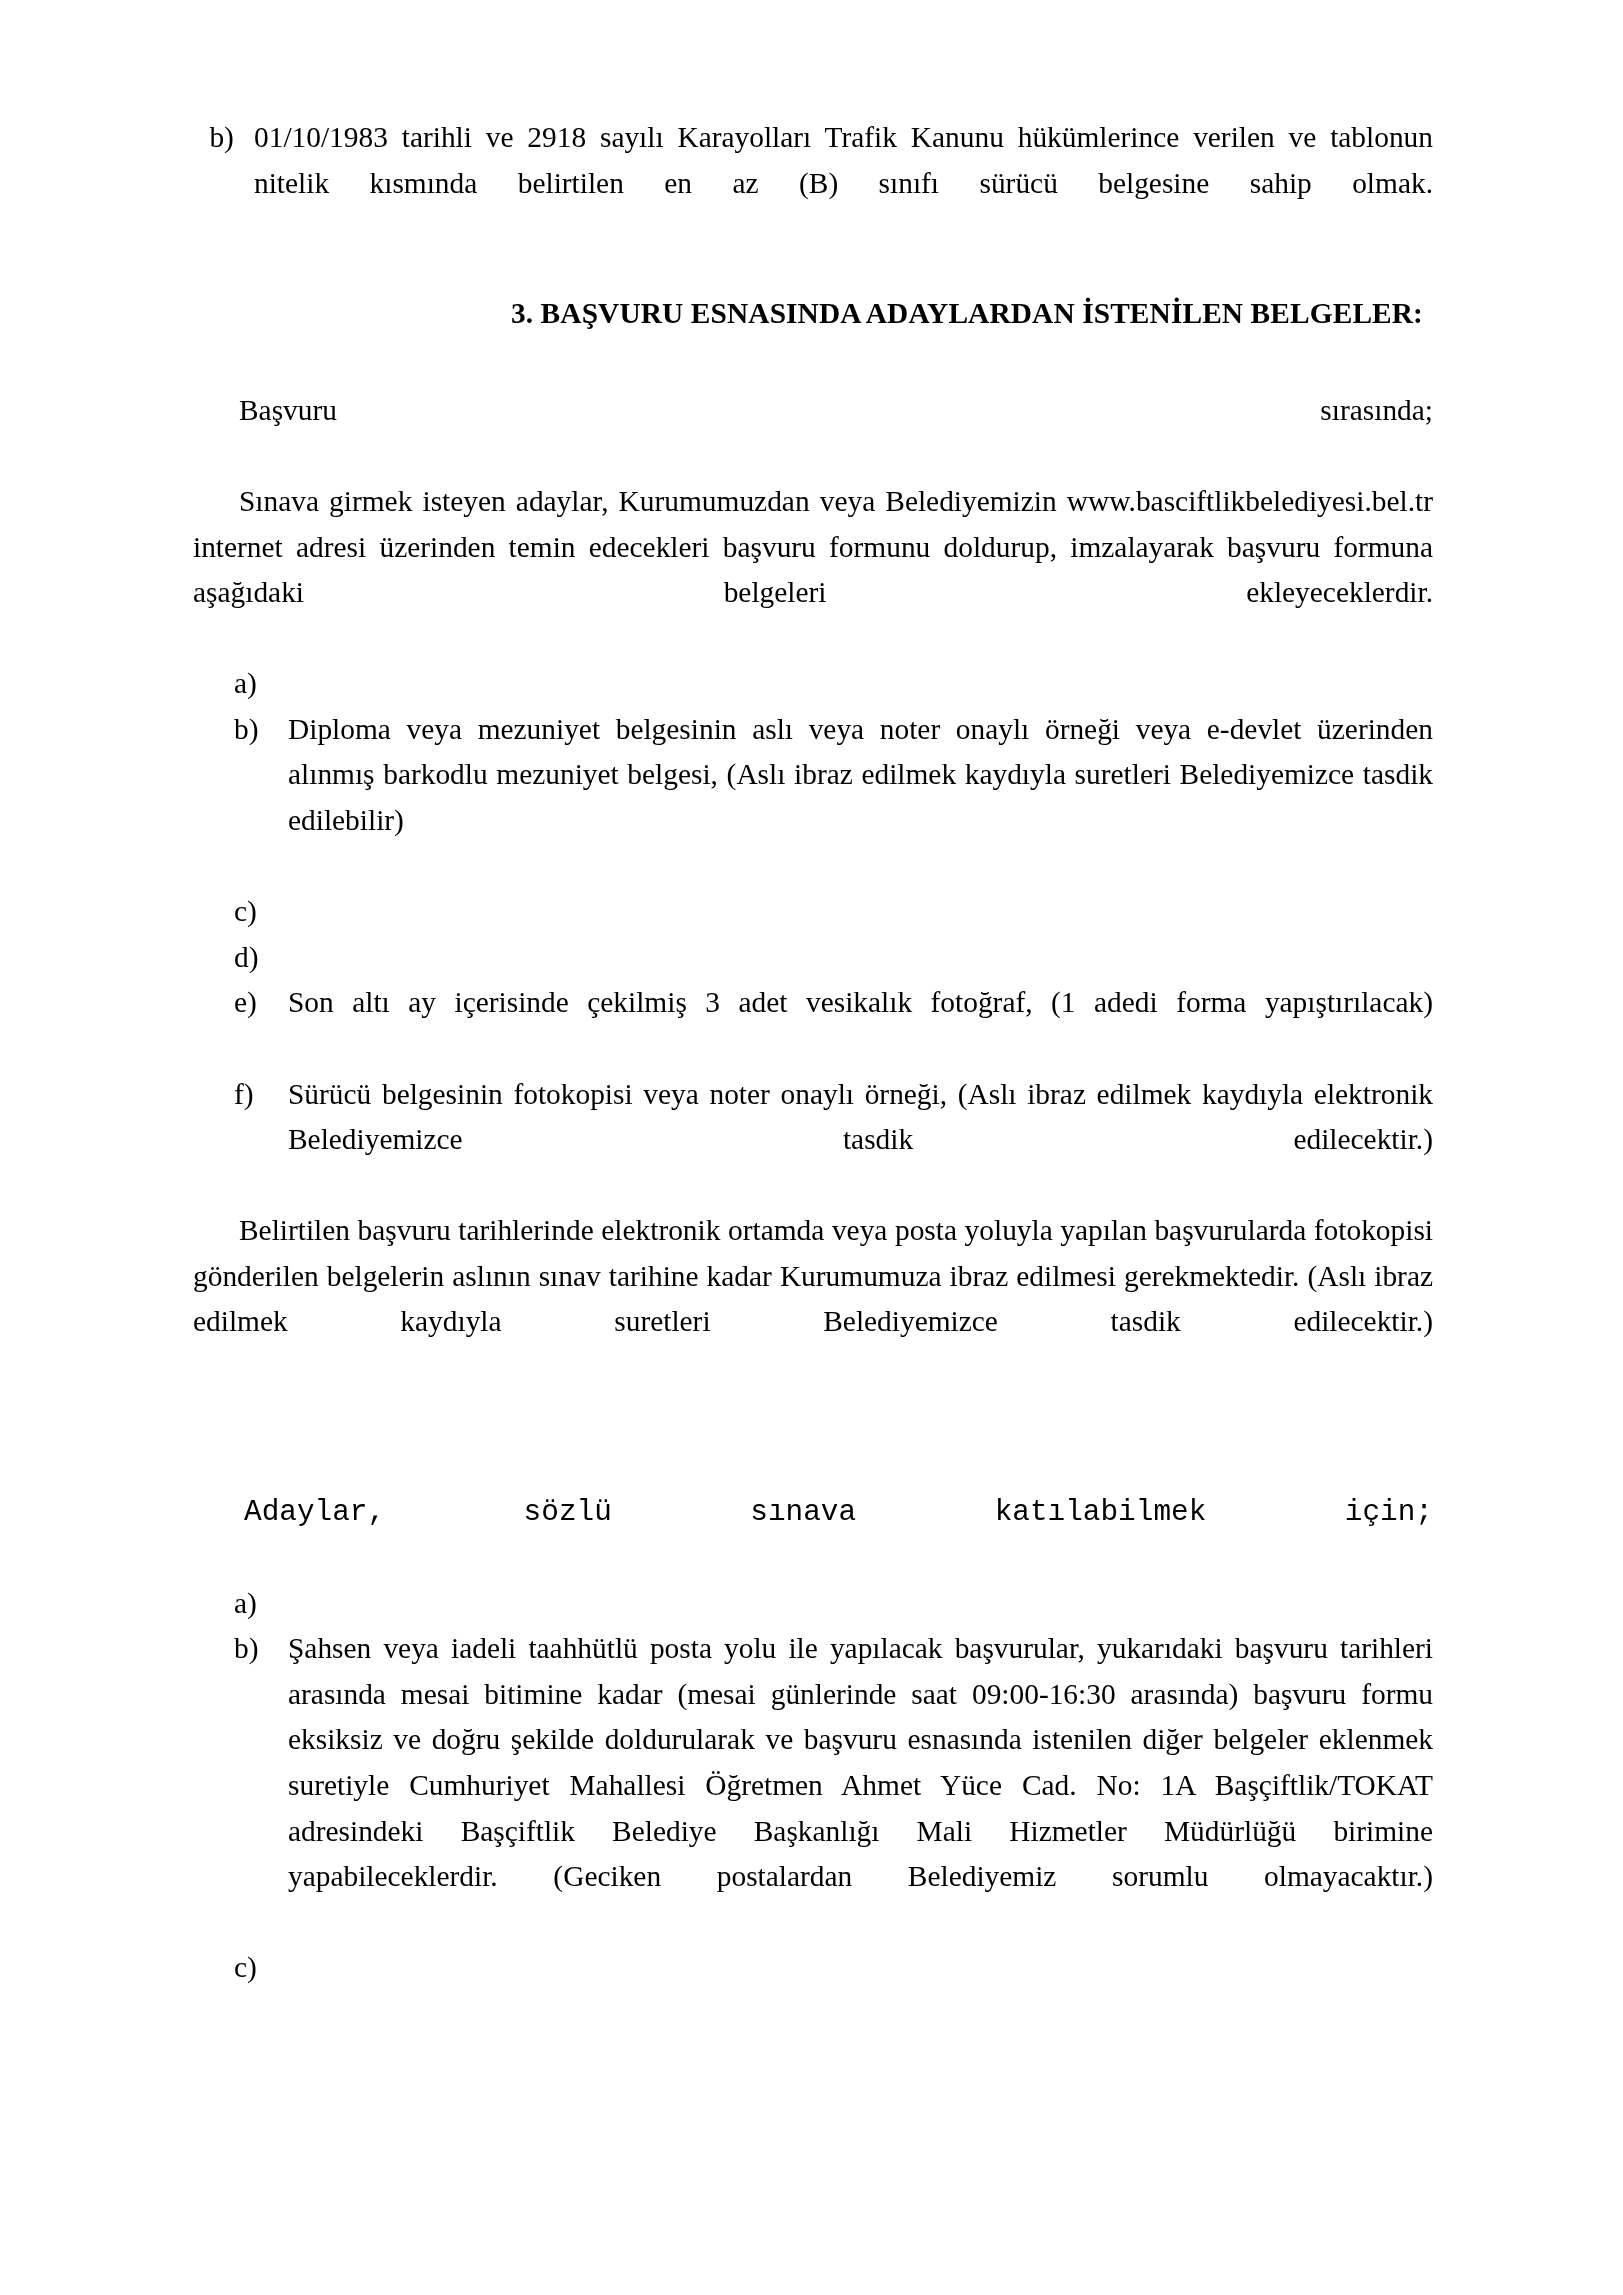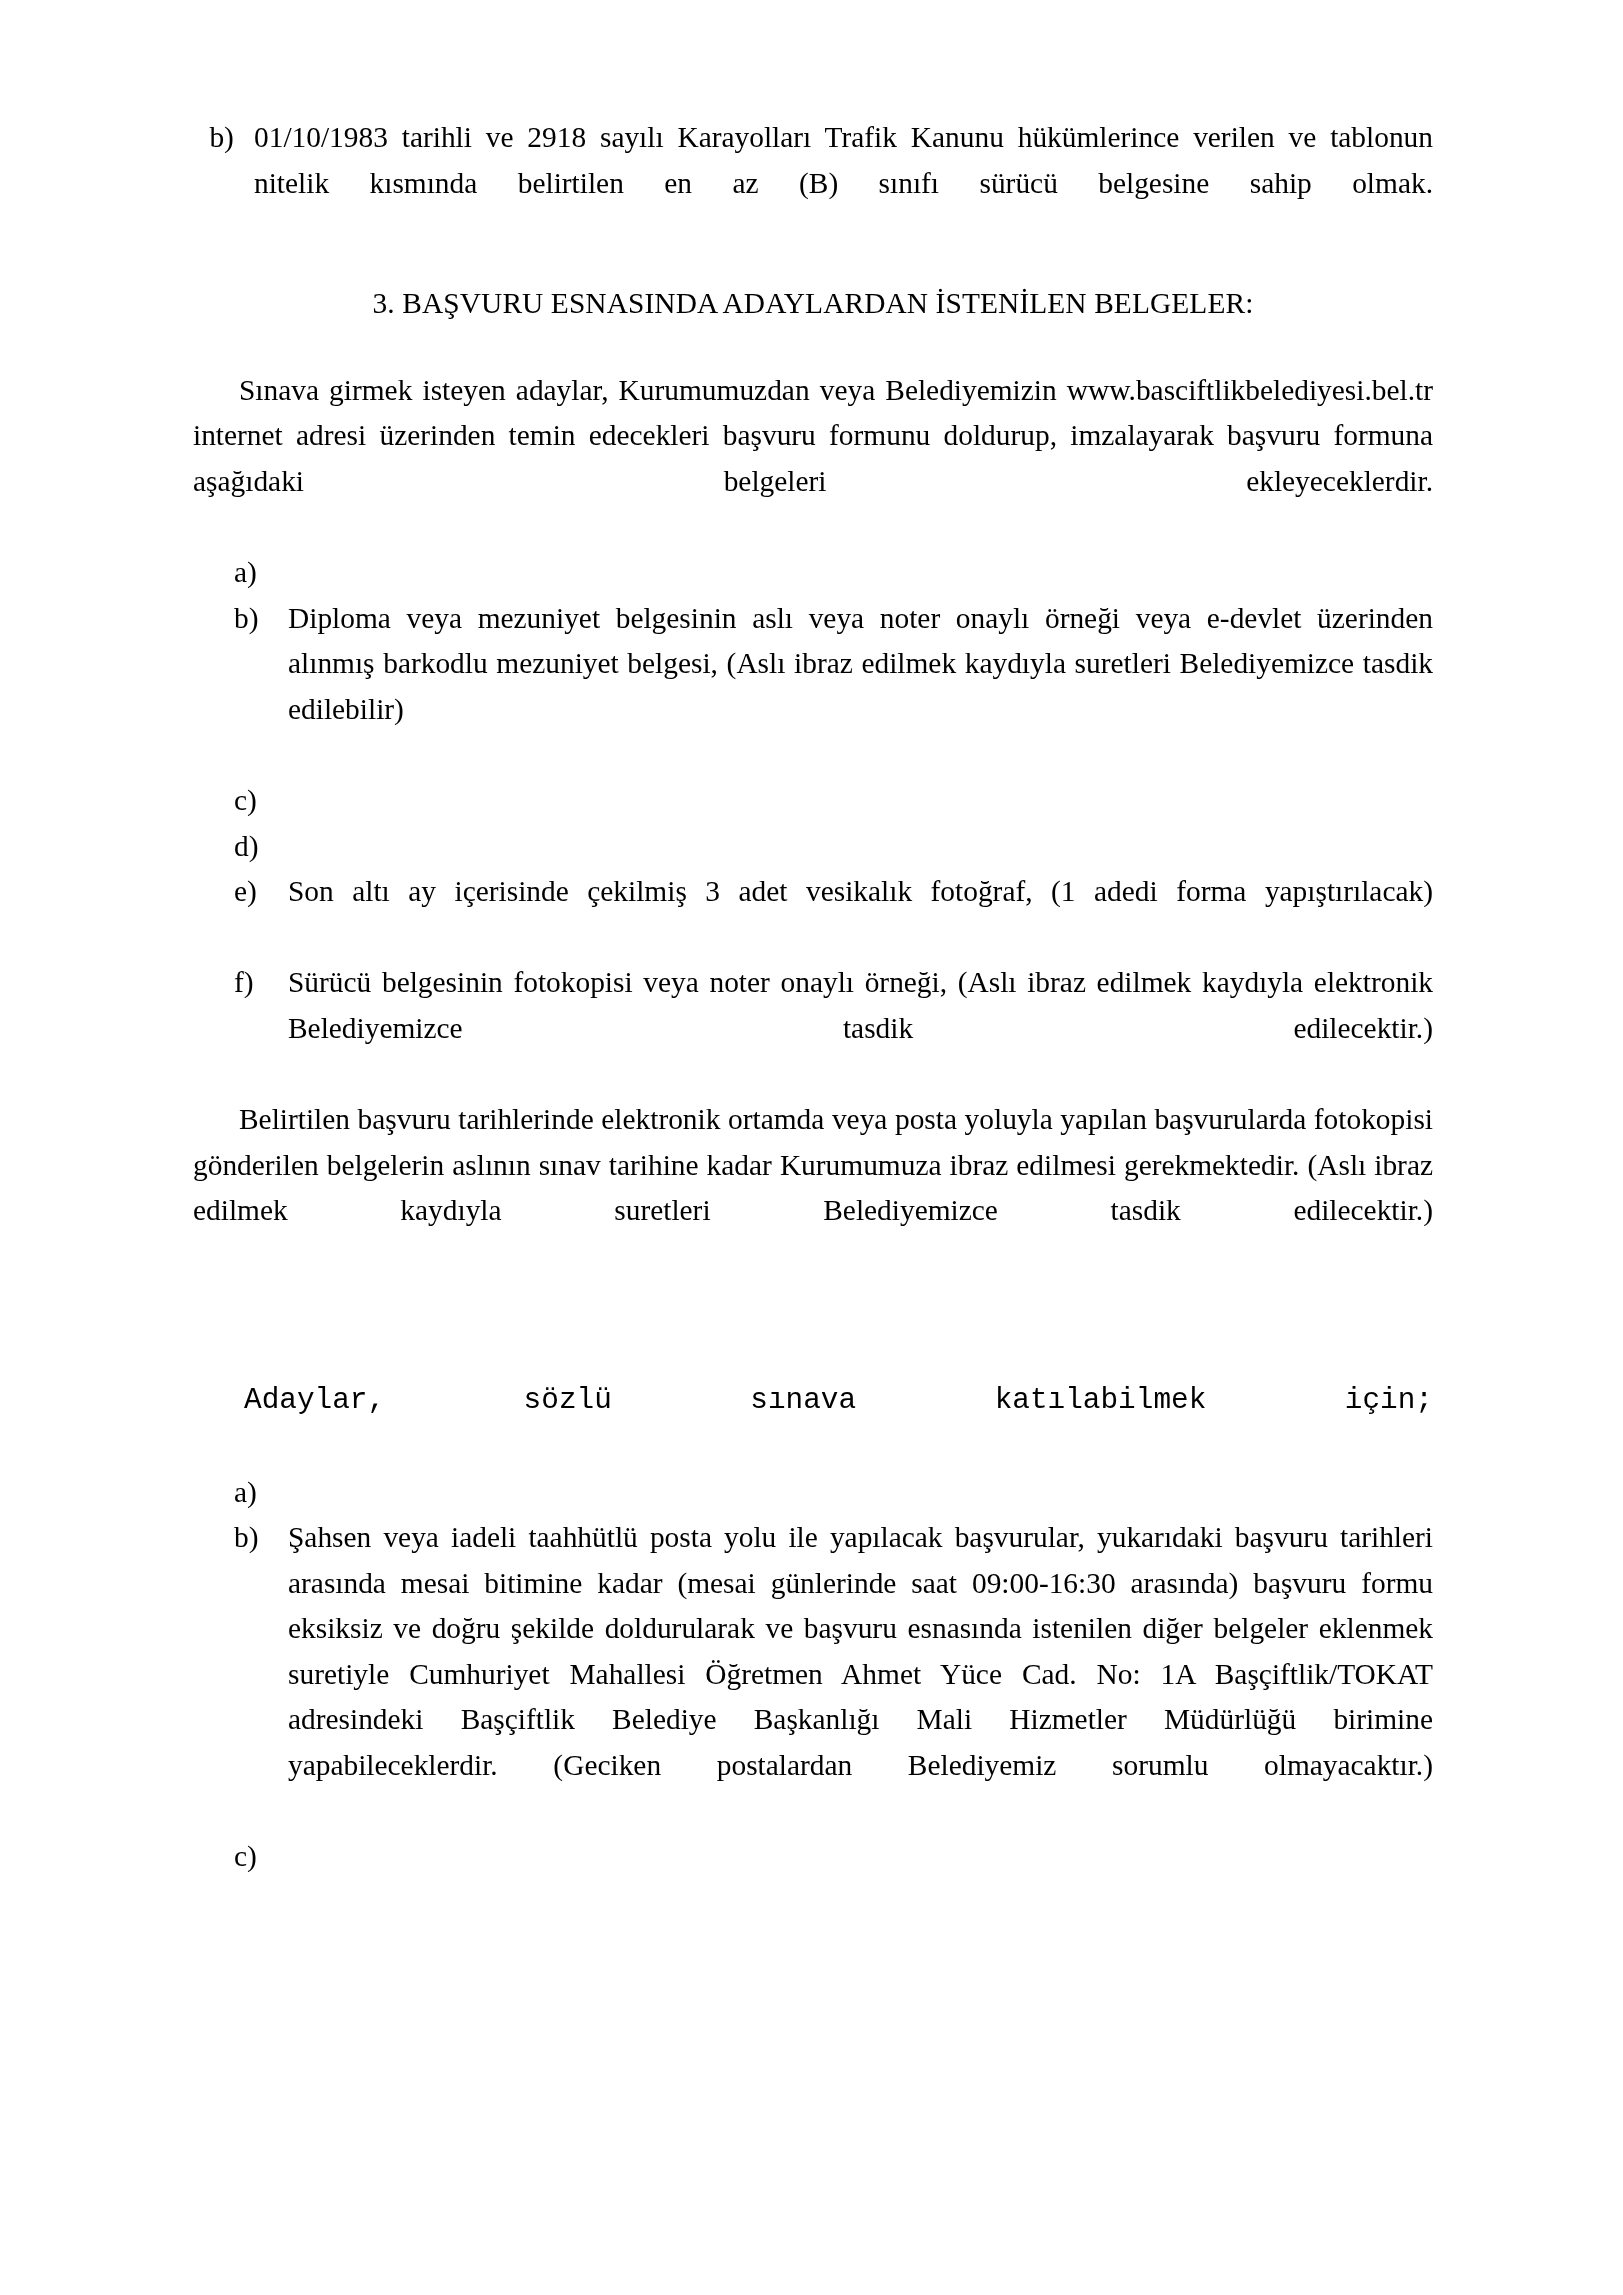--- a/index.html
+++ b/index.html
@@ -37,24 +37,24 @@
   .para.indent-first {
     text-indent: 46px;
   }
   .para.indent-first-lg {
     text-indent: 51px;
     font-family: Liberation Mono, monospace;
   }
 
   .heading {
     font-size: 29.4px;
-    font-weight: normal;
+    font-weight: bold;
     line-height: 1.5;
-    margin: 0;
-    text-align: center;
+    margin: 10px;
+    text-align: right;
     letter-spacing: 0.1px;
   }
   .spacer-md { height: 29px; }
   .spacer-lg { height: 43px; }
   .spacer-xl { height: 56px; }
 
   
   .alist {
     list-style: none;
     margin: 0;
@@ -106,20 +106,21 @@
       <span class="marker">b)</span><span>01/10/1983 tarihli ve 2918 sayılı Karayolları Trafik Kanunu hükümlerince verilen ve tablonun nitelik kısmında belirtilen en az (B) sınıfı sürücü belgesine sahip olmak.</span>
     </li>
   </ul>
 
   <div class="spacer-md"></div>
 
   <div class="heading">3. BAŞVURU ESNASINDA ADAYLARDAN İSTENİLEN BELGELER:</div>
 
   <div class="spacer-lg"></div>
 
+  <p class="para indent-first">Başvuru sırasında;</p>
   <p class="para indent-first">Sınava girmek isteyen adaylar, Kurumumuzdan veya Belediyemizin www.basciftlikbelediyesi.bel.tr internet adresi üzerinden temin edecekleri başvuru formunu doldurup, imzalayarak başvuru formuna aşağıdaki belgeleri ekleyeceklerdir.</p>
 
   <ul class="alist">
     <li>
       <span class="marker">a)</span>
     </li>
     <li>
       <span class="marker">b)</span><span>Diploma veya mezuniyet belgesinin aslı veya noter onaylı örneği veya e-devlet üzerinden alınmış barkodlu mezuniyet belgesi, (Aslı ibraz edilmek kaydıyla suretleri Belediyemizce tasdik edilebilir)</span>
     </li>
     <li>

